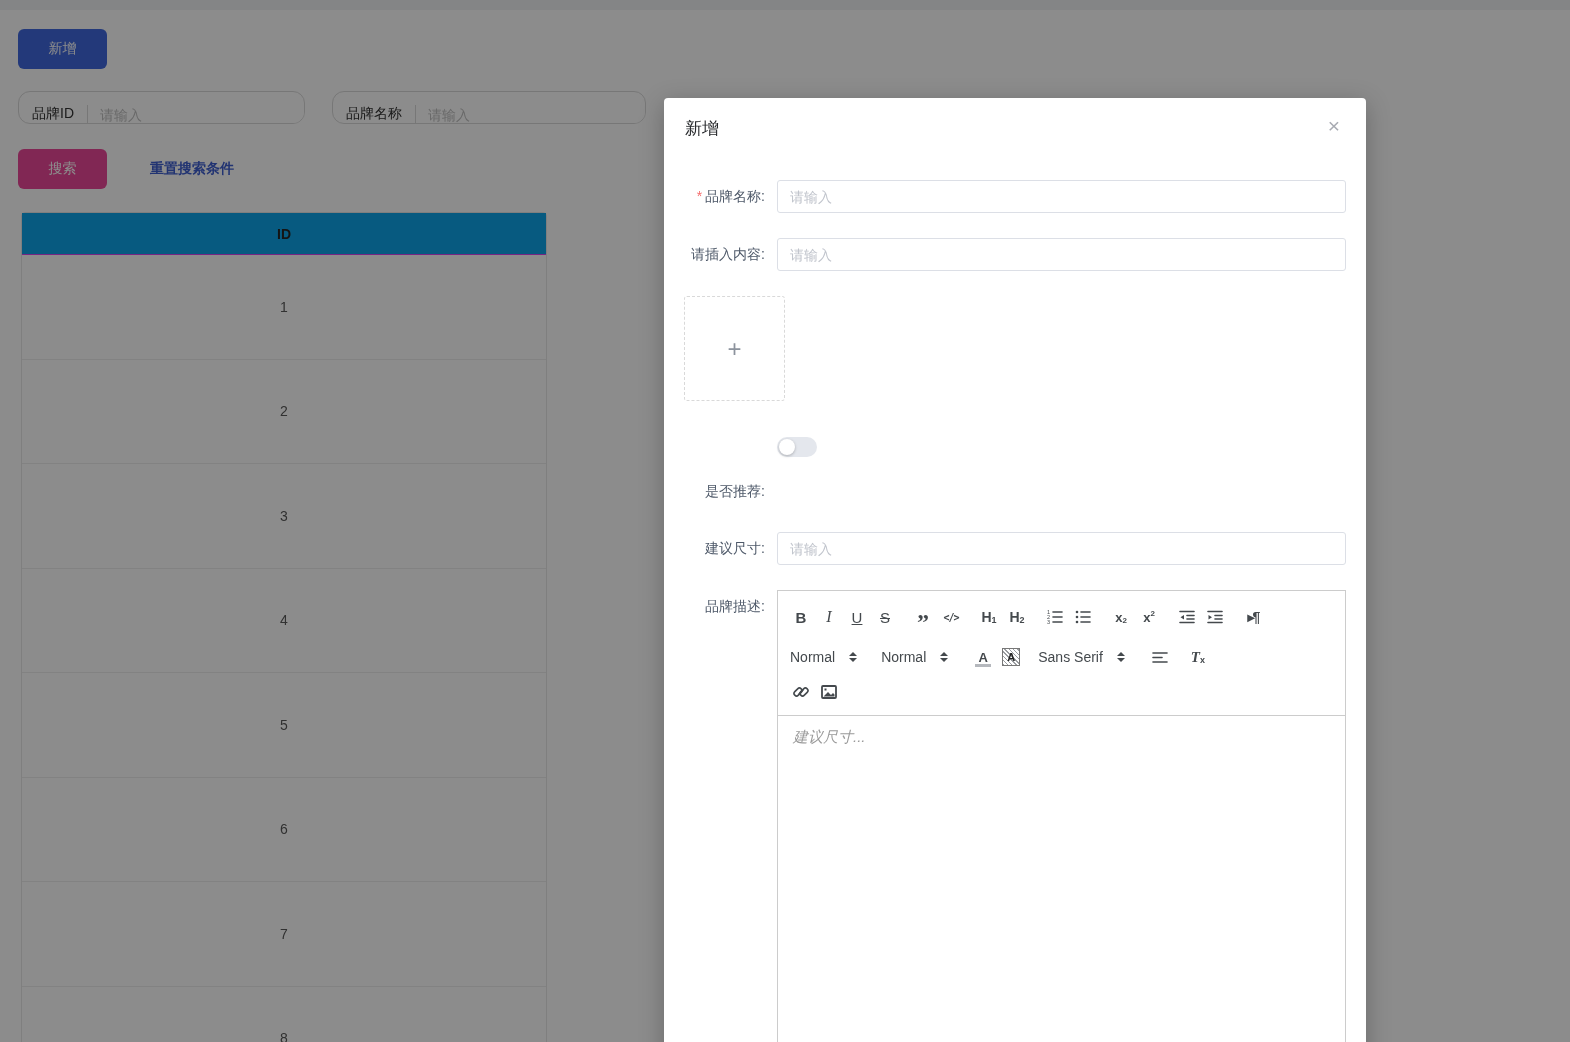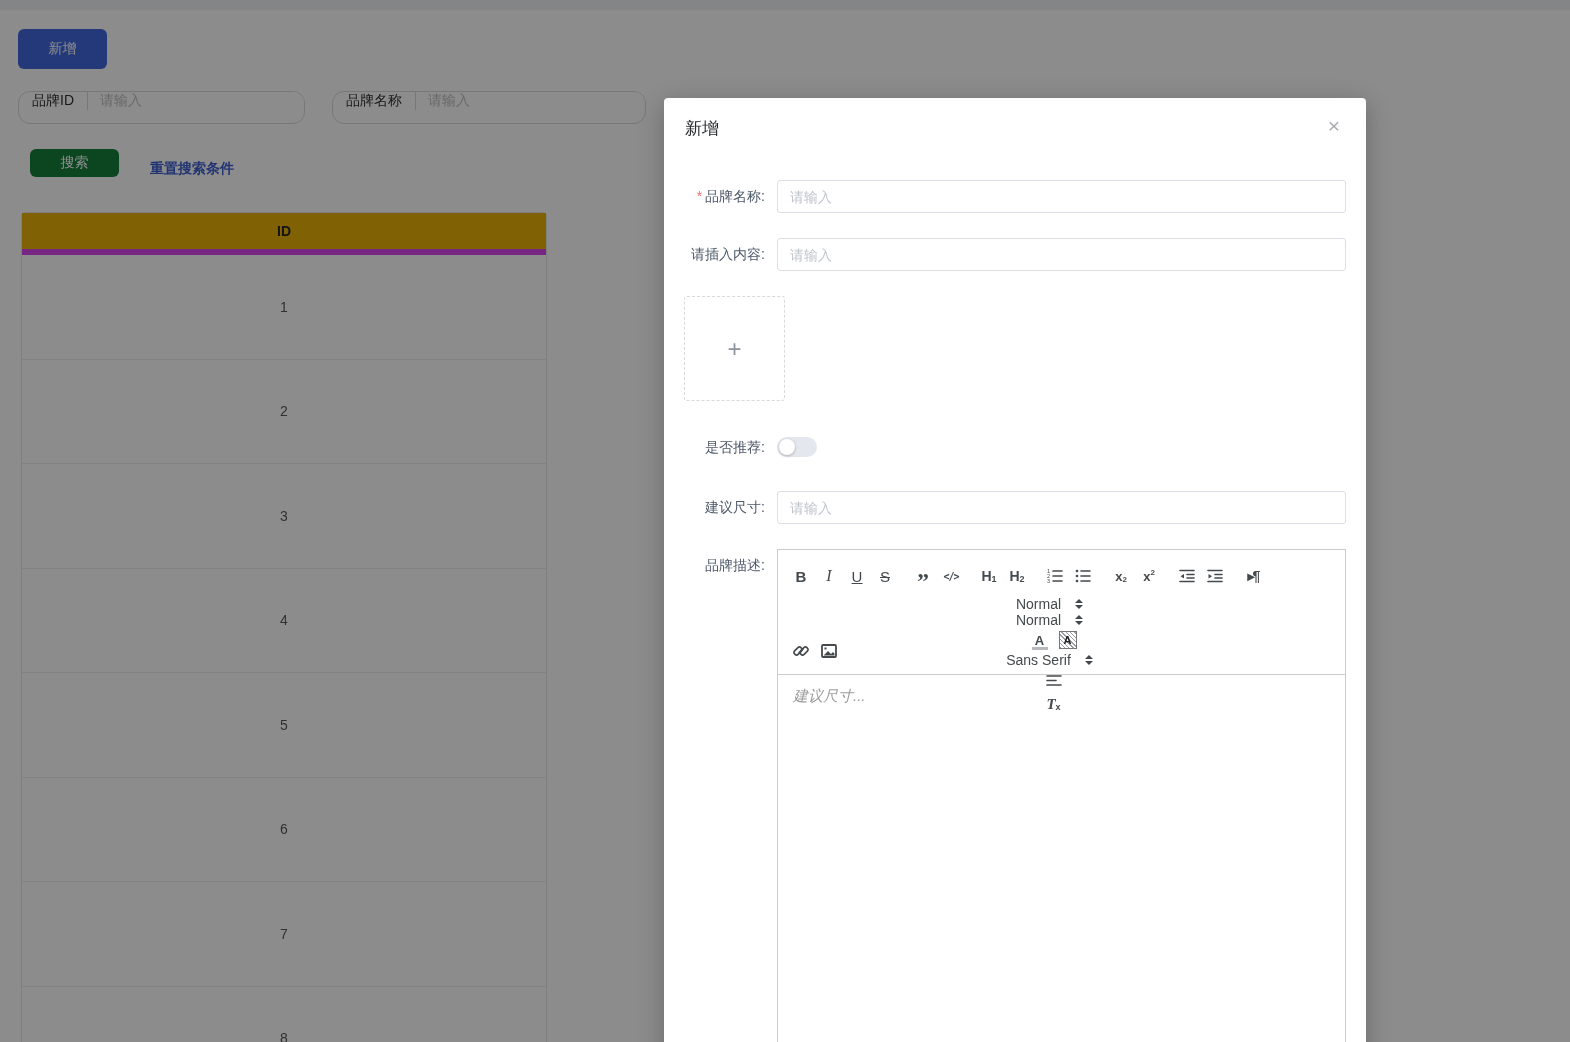--- a/index.html
+++ b/index.html
@@ -6,35 +6,35 @@
   html,body { width:1570px; height:1042px; overflow:hidden; }
   body { font-family:"Liberation Sans", sans-serif; position:relative; background:#f0f2f5; font-size:14px; }
 
   
   .page { position:absolute; inset:0; }
   .content-card { position:absolute; left:0; right:0; top:10px; bottom:0; background:#ffffff; }
 
   .btn { display:inline-flex; align-items:center; justify-content:center; border:none; cursor:pointer;
          background:#4169de; color:#fff; font-size:14px; border-radius:6px; font-family:inherit; }
   .add-btn { position:absolute; left:18px; top:19px; width:89px; height:40px; }
-  .search-btn { position:absolute; left:30px; top:139px; width:89px; height:28px; background:#15803d; }
+  .search-btn { position:absolute; left:18px; top:139px; width:89px; height:40px; background:#ec4899; }
   .reset-link { position:absolute; left:150px; top:139px; height:40px; display:inline-flex; align-items:center;
                 color:#3f5fd0; font-weight:bold; cursor:pointer; background:none; border:none; font-size:14px; font-family:inherit;text-align:center; }
 
-  .filter-group { position:absolute; top:81px; height:33px; display:flex; align-items:flex-start;
+  .filter-group { position:absolute; top:81px; height:33px; display:flex; align-items:flex-end;
                   background:#fff; border:1px solid #d9d9d9; border-radius:12px; overflow:hidden; }
   .filter-group.g1 { left:18px; width:287px; }
   .filter-group.g2 { left:332px; width:314px; }
   .filter-label { display:flex; align-items:center; padding:0 13px; color:#333; border-right:1px solid #d9d9d9; white-space:nowrap; }
   .filter-input { flex:1; border:none; outline:none; padding:0 12px; font-size:14px; color:#333; min-width:0; font-family:inherit; }
   .filter-input::placeholder { color:#bfbfbf; }
 
   .brand-table { position:absolute; left:21px; right:21px; top:202px; height:880px;
                  border:1px solid #e8e8e8; border-radius:4px 4px 0 0; background:#fff; border-collapse:separate; border-spacing:0; table-layout:fixed; }
-  .brand-table thead th { height:42px; background:#eab308; border-bottom:6px solid #d946ef; font-size:14px; color:#262626; font-weight:bold; text-align:center; }
+  .brand-table thead th { height:42px; background:#0ea5e9; border-bottom:1px solid #d946ef; font-size:14px; color:#262626; font-weight:bold; text-align:center; }
   .brand-table td { height:101px; border-bottom:1px solid #ededed; text-align:center; color:#595959; font-size:14px; }
   .col-id { width:524px; }
 
   
   .overlay { position:absolute; inset:0; background:rgba(0,0,0,0.45); z-index:10; }
   .modal { position:absolute; left:664px; top:98px; width:702px; height:1020px; background:#fff; border-radius:4px;
            box-shadow:0 6px 24px rgba(0,0,0,.25); z-index:20; }
   .modal-header { position:relative; padding:19px 21px 0 21px; }
   .modal-title { font-size:17px; color:#26282b; font-weight:500; }
   .modal-close { position:absolute; right:18px; top:14px; width:28px; height:28px; border:none; background:none;
@@ -50,31 +50,31 @@
   .text-input::placeholder { color:#c0c4cc; }
 
   .row-logo { margin-bottom:36px; }
   .row-logo .form-label { line-height:20px; padding-top:12px; }
   .upload-box { width:101px; height:105px; border:1px dashed #d9d9d9; border-radius:3px; background:#fff;
                 display:flex; align-items:center; justify-content:center; cursor:pointer; }
   .upload-plus { color:#8c939d; font-size:24px; font-weight:300; }
   .upload-hint { margin-top:12px; color:#999; font-size:13px; }
 
   .row-toggle { margin-bottom:31px; }
-  .row-toggle .form-label { line-height:20px; }
+  .row-toggle .form-label { line-height:20px;margin-top:44px; }
   .toggle { position:relative; width:40px; height:20px; border-radius:10px; background:#e4e7ed; cursor:pointer; display:inline-block; }
   .toggle-knob { position:absolute; left:2px; top:2px; width:16px; height:16px; border-radius:50%; background:#fff;
                  box-shadow:0 1px 3px rgba(0,0,0,.25); }
 
   .row-desc { margin-bottom:0; }
   .editor { border:1px solid #ccc; width:569px; }
   .ql-toolbar { padding:6px 12px 8px 12px; border-bottom:1px solid #ccc; }
   .ql-row { display:flex; align-items:center; }
   .ql-row1 { height:40px; }
-  .ql-row2 { height:40px;flex-direction:column; }
+  .ql-row2 { height:40px; }
   .ql-row3 { height:30px; }
   .ql-group { display:flex; align-items:center; margin-right:16px; }
   .ql-btn { display:inline-flex; align-items:center; justify-content:center; min-width:22px; height:24px; margin-right:6px;
             color:#44494d; cursor:pointer; background:none; border:none; font-family:inherit; padding:0 1px; }
   .ql-btn:last-child { margin-right:0; }
   .b-bold { font-weight:bold; font-size:15px; }
   .b-italic { font-style:italic; font-family:"Liberation Serif", serif; font-size:16px; }
   .b-underline { text-decoration:underline; font-size:15px; }
   .b-strike { text-decoration:line-through; font-size:15px; }
   .b-quote { font-family:"Liberation Serif", serif; font-weight:bold; font-size:24px; line-height:10px; padding-top:10px; }

